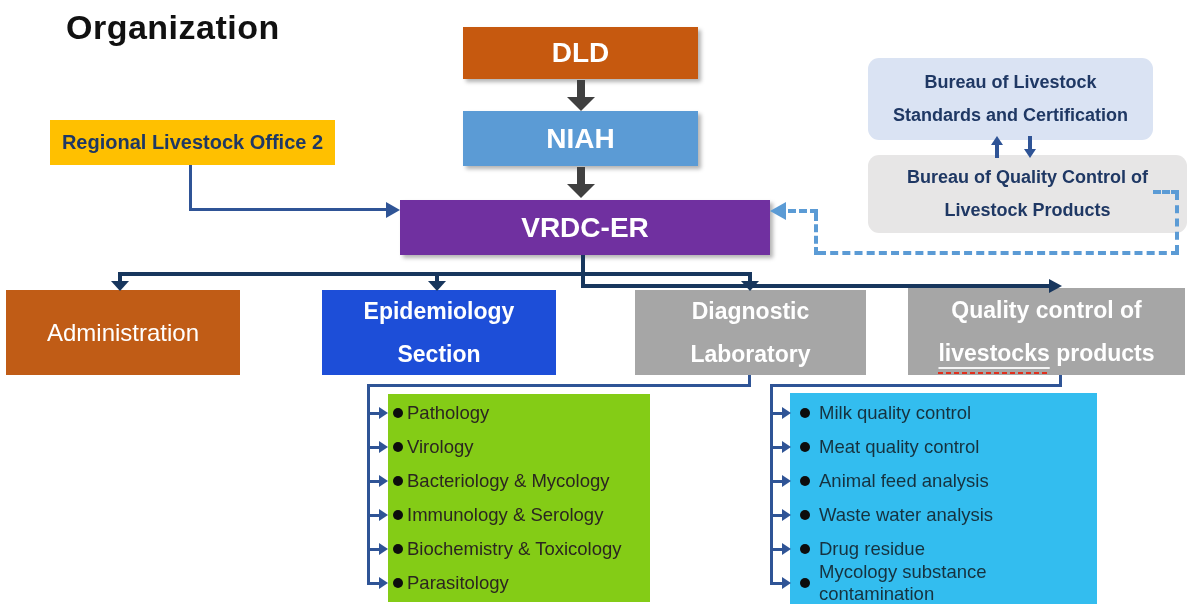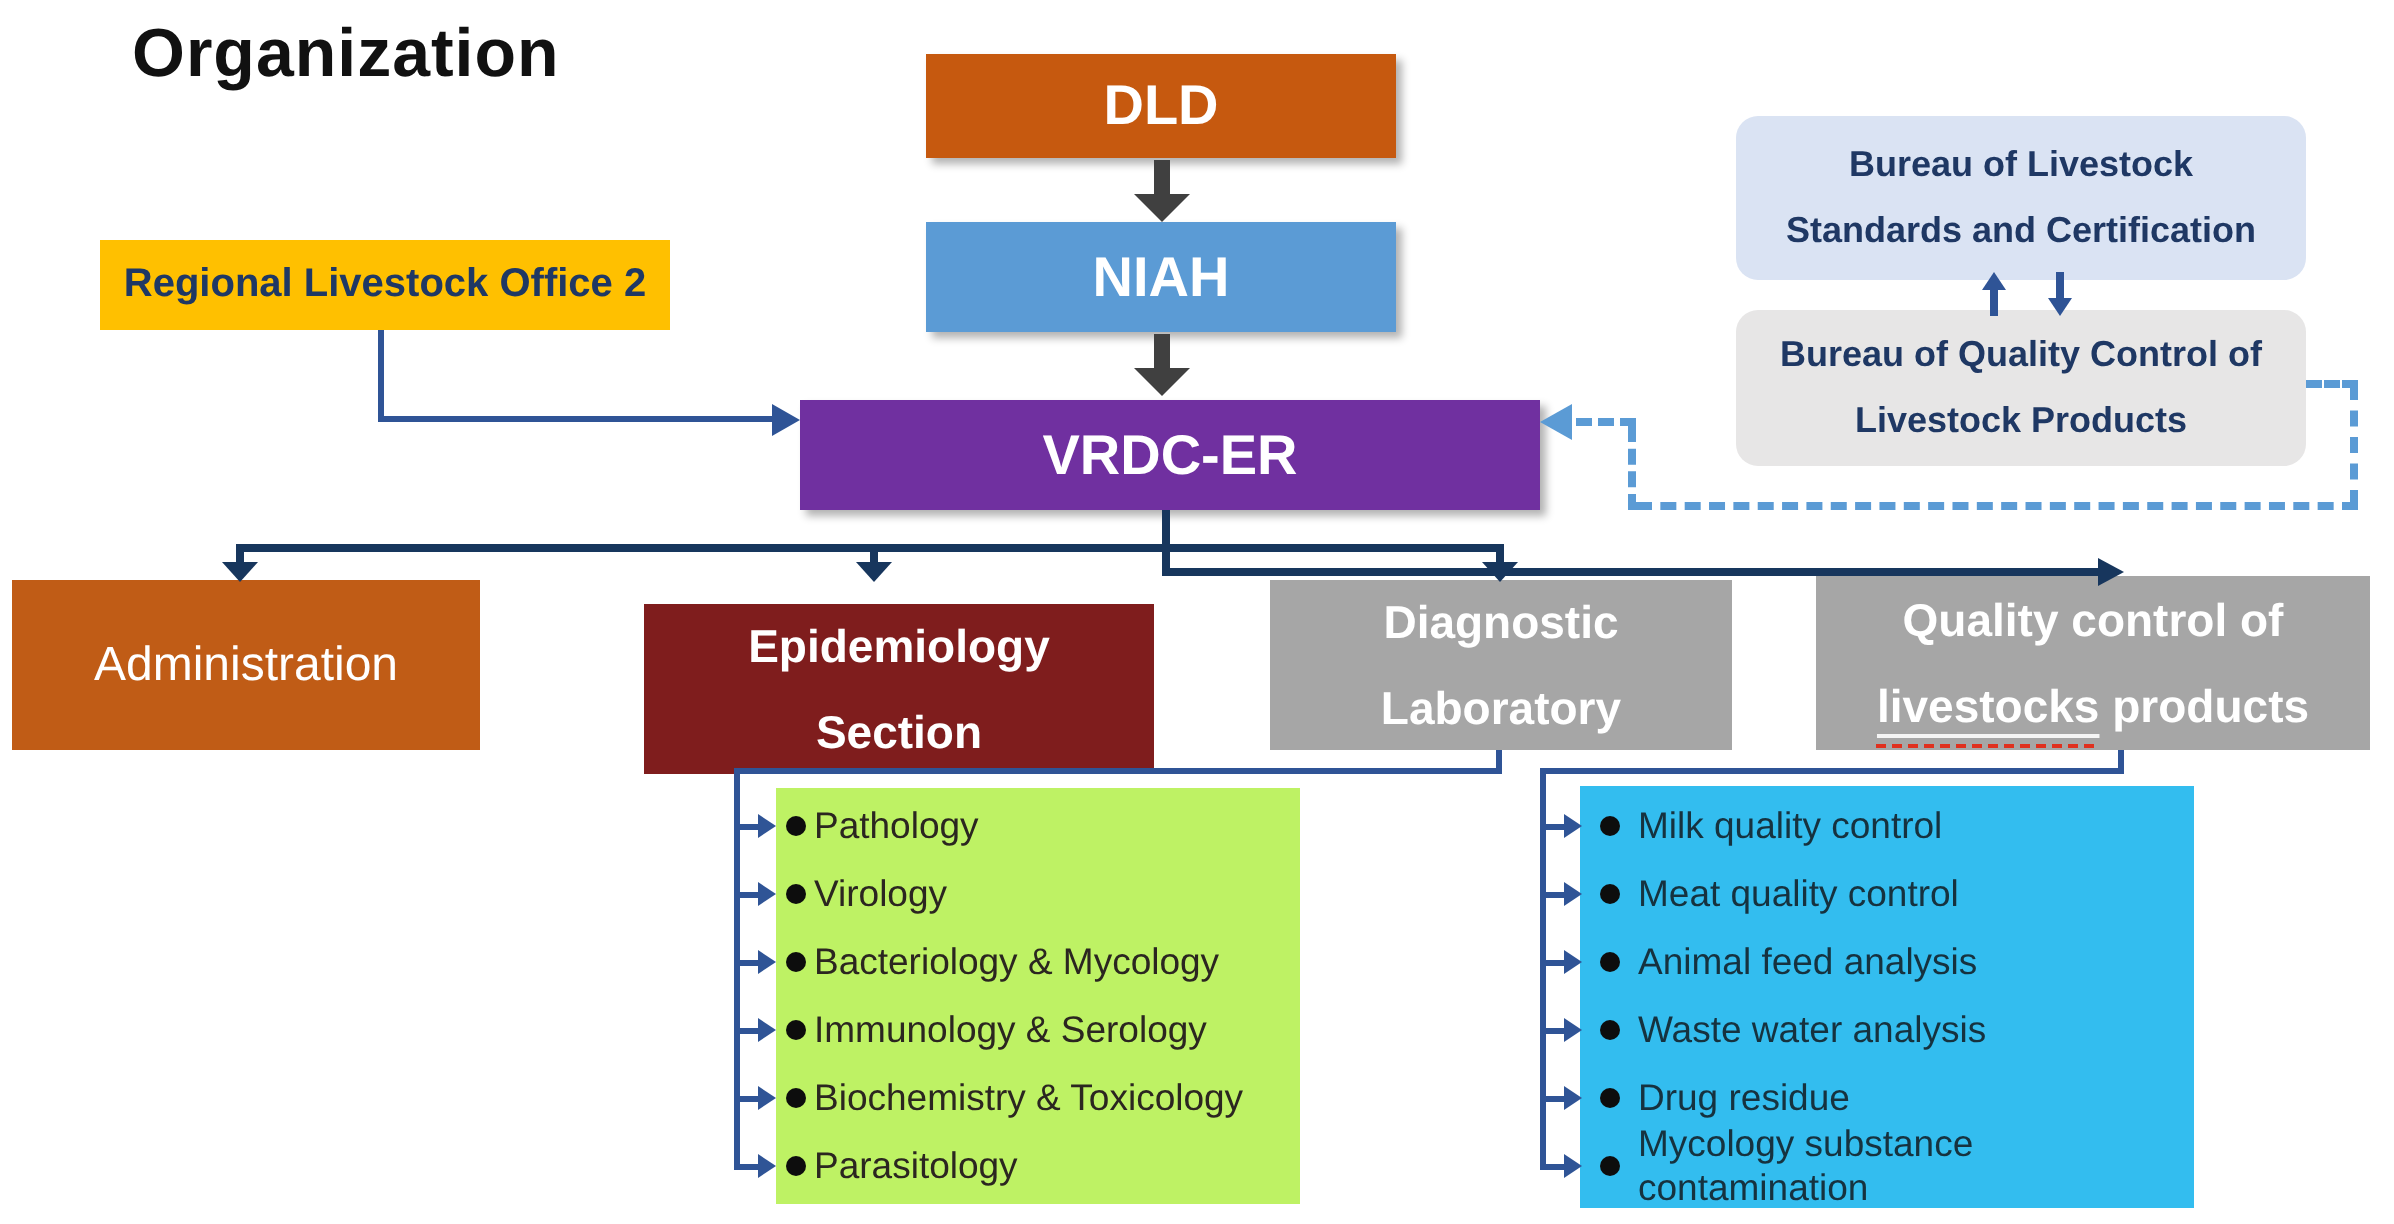--- a/index.html
+++ b/index.html
@@ -60,44 +60,44 @@
   </div>
 
   <div class="box navy-text" style="left:50px;top:120px;width:285px;height:45px;background:#FFC000;font-size:20px;font-weight:700;">
     <span>Regional Livestock Office 2</span>
   </div>
 
   <div class="box bureau navy-text" style="left:868px;top:58px;width:285px;height:82px;background:#DAE3F3;">
     <span>Bureau of Livestock</span>
     <span>Standards and Certification</span>
   </div>
-  <div class="box bureau navy-text" style="left:868px;top:155px;width:285px;height:78px;background:#E7E6E6;">
+  <div class="box bureau navy-text" style="left:868px;top:155px;width:319px;height:78px;background:#E7E6E6;">
     <span>Bureau of Quality Control of</span>
     <span>Livestock Products</span>
   </div>
 
   <div class="box row-label" style="left:6px;top:290px;width:234px;height:85px;background:#C05C16;">
     <span>Administration</span>
   </div>
-  <div class="box two-line" style="left:322px;top:302px;width:255px;height:85px;background:#7f1d1d;">
+  <div class="box two-line" style="left:322px;top:290px;width:234px;height:85px;background:#1d4ed8;">
     <span>Epidemiology</span>
     <span>Section</span>
   </div>
   <div class="box two-line" style="left:635px;top:290px;width:231px;height:85px;background:#A6A6A6;">
     <span>Diagnostic</span>
     <span>Laboratory</span>
   </div>
   <div class="box two-line" style="left:908px;top:288px;width:277px;height:87px;background:#A6A6A6;">
     <span>Quality control of</span>
     <span>
       <span class="misspelled">livestocks</span>&nbsp;<span>products</span>
     </span>
   </div>
 
-  <div class="list orange-list" style="left:388px;top:394px;width:262px;height:208px;background:#bef264;padding-top:2px;">
+  <div class="list orange-list" style="left:388px;top:394px;width:262px;height:208px;background:#84cc16;padding-top:2px;">
     <div class="list-item">
         <span class="bullet"></span>
         <span>Pathology</span>
       </div>
     <div class="list-item">
         <span class="bullet"></span>
         <span>Virology</span>
       </div>
     <div class="list-item">
         <span class="bullet"></span>

